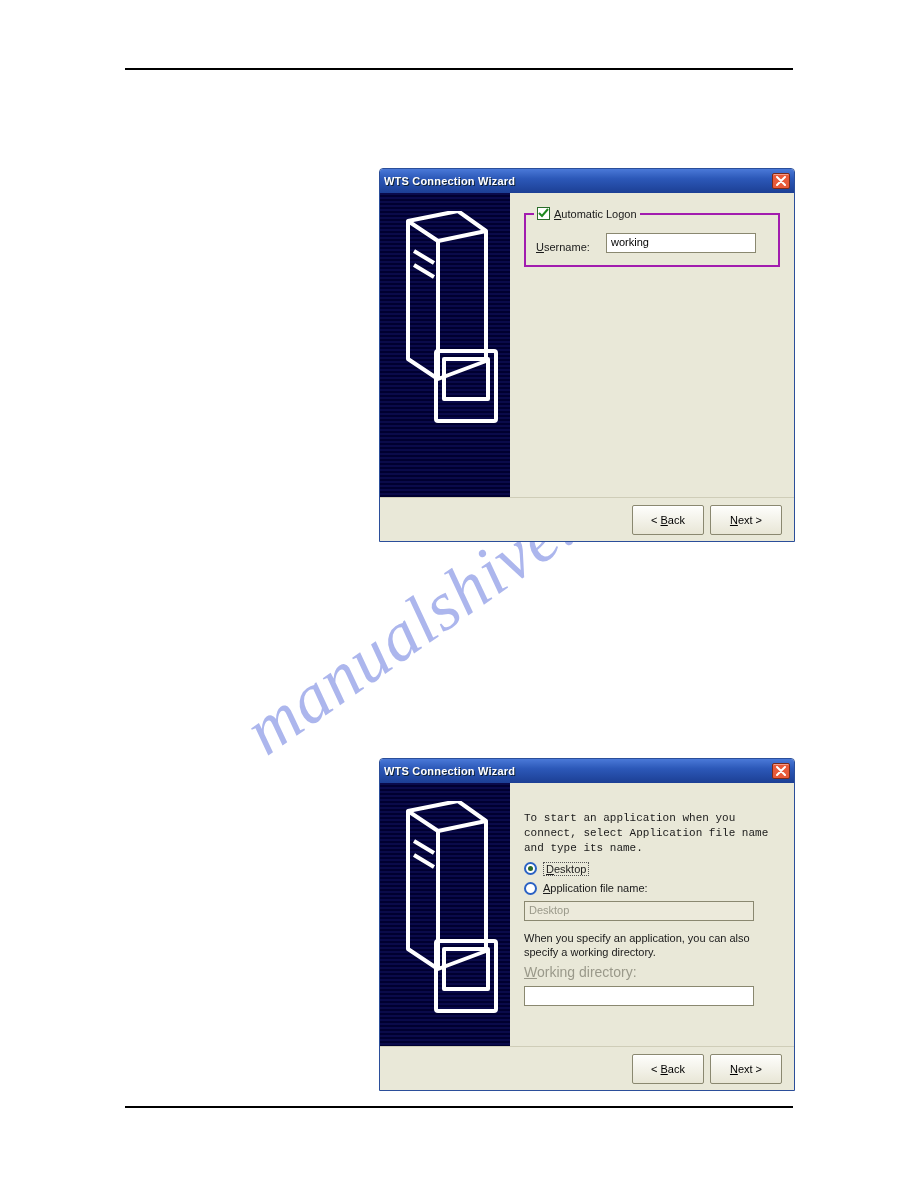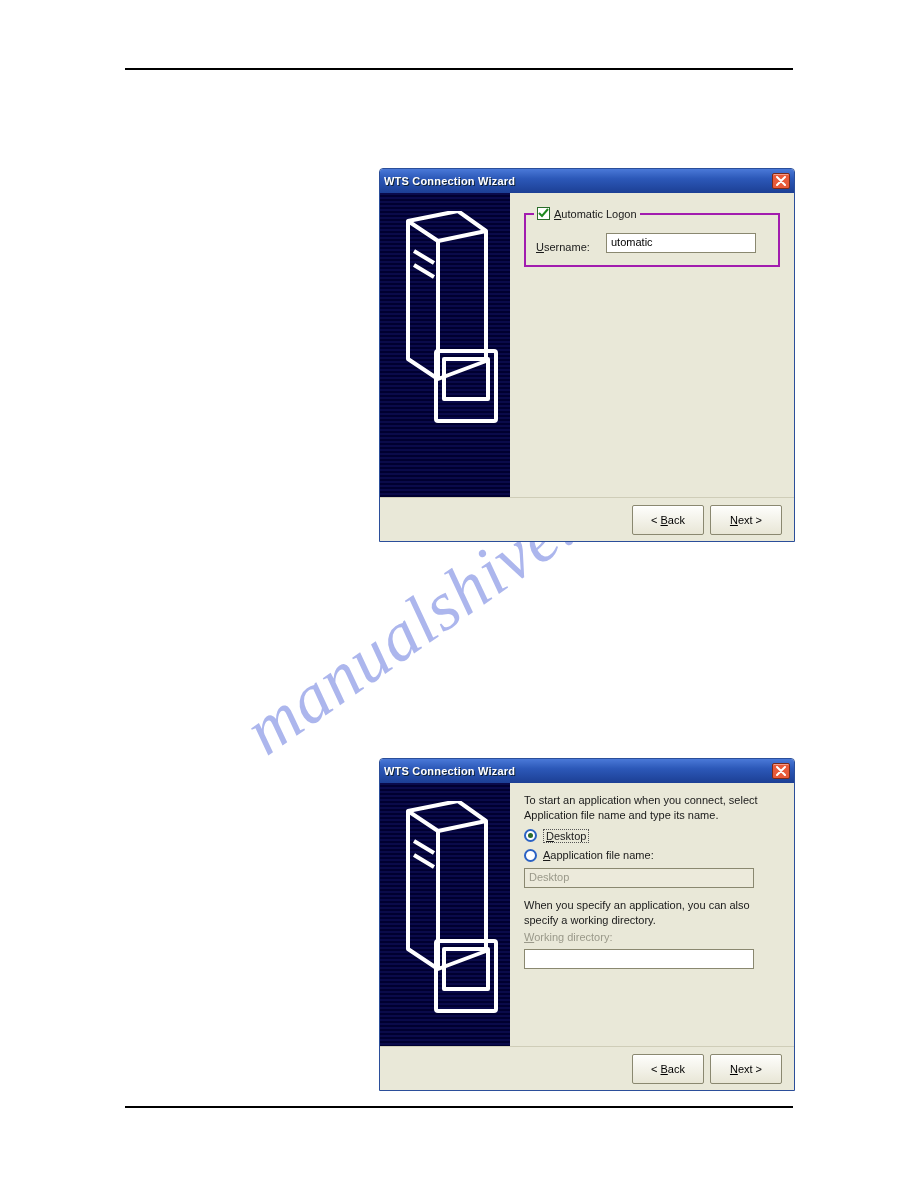--- a/index.html
+++ b/index.html
@@ -82,21 +82,21 @@
           <div class="legend">
             <span class="chk">
               <svg viewBox="0 0 11 11">
                   <path d="M1 5 L4 8 L10 1" stroke="#1f8a1f" stroke-width="2" fill="none"></path>
                 </svg>
             </span>
             <span><span class="ul">A</span><span>utomatic Logon</span></span>
           </div>
           <div class="formrow">
             <div class="lbl"><span class="ul">U</span><span>sername:</span></div>
-            <div class="txt">utomatic</div>
+            <div class="txt">working</div>
           </div>
         </div>
       </div>
     </div>
     <div class="footer">
       <div class="btn">
           <span><span>&lt; </span><span class="ul">B</span>ack</span>
         </div>
       <div class="btn">
           <span><span class="ul">N</span>ext &gt;</span>
@@ -121,36 +121,36 @@
             <path d="M20 10 L70 0 L98 20 L98 150 L50 168 L20 148 Z"></path>
             <path d="M20 10 L50 30 L50 168"></path>
             <path d="M50 30 L98 20"></path>
             <path d="M26 40 L46 52 M26 54 L46 66"></path>
             <rect x="48" y="140" width="60" height="70" rx="2"></rect>
             <rect x="56" y="148" width="44" height="40"></rect>
           </g>
         </svg>
       </div>
       <div class="rightpane">
-        <div class="intro" style="margin-top:0;">To start an application when you connect, select Application file name and type its name.</div>
+        <div class="intro" style="margin-top:18px;font-family:Liberation Mono, monospace;">To start an application when you connect, select Application file name and type its name.</div>
 
         <div class="radio-row">
           <span class="radio">
               <span class="dot"></span>
             </span>
           <span class="radio-label boxed"><span class="ul">D</span><span>esktop</span></span>
         </div>
         <div class="radio-row">
           <span class="radio"></span>
-          <span><span class="ul">A</span><span>application file name:</span></span>
+          <span><span class="ul">A</span><span>pplication file name:</span></span>
         </div>
         <div class="longtxt">Desktop</div>
 
         <div class="intro" style="margin-top:10px;">When you specify an application, you can also specify a working directory.</div>
-        <div class="muted" style="margin-top:4px;font-size:11px;"><span class="ul">W</span><span>orking directory:</span></div>
+        <div class="muted" style="margin-top:4px;font-size:14px;"><span class="ul">W</span><span>orking directory:</span></div>
         <div class="plaintxt"></div>
       </div>
     </div>
     <div class="footer">
       <div class="btn">
           <span><span>&lt; </span><span class="ul">B</span>ack</span>
         </div>
       <div class="btn">
           <span><span class="ul">N</span>ext &gt;</span>
         </div>

